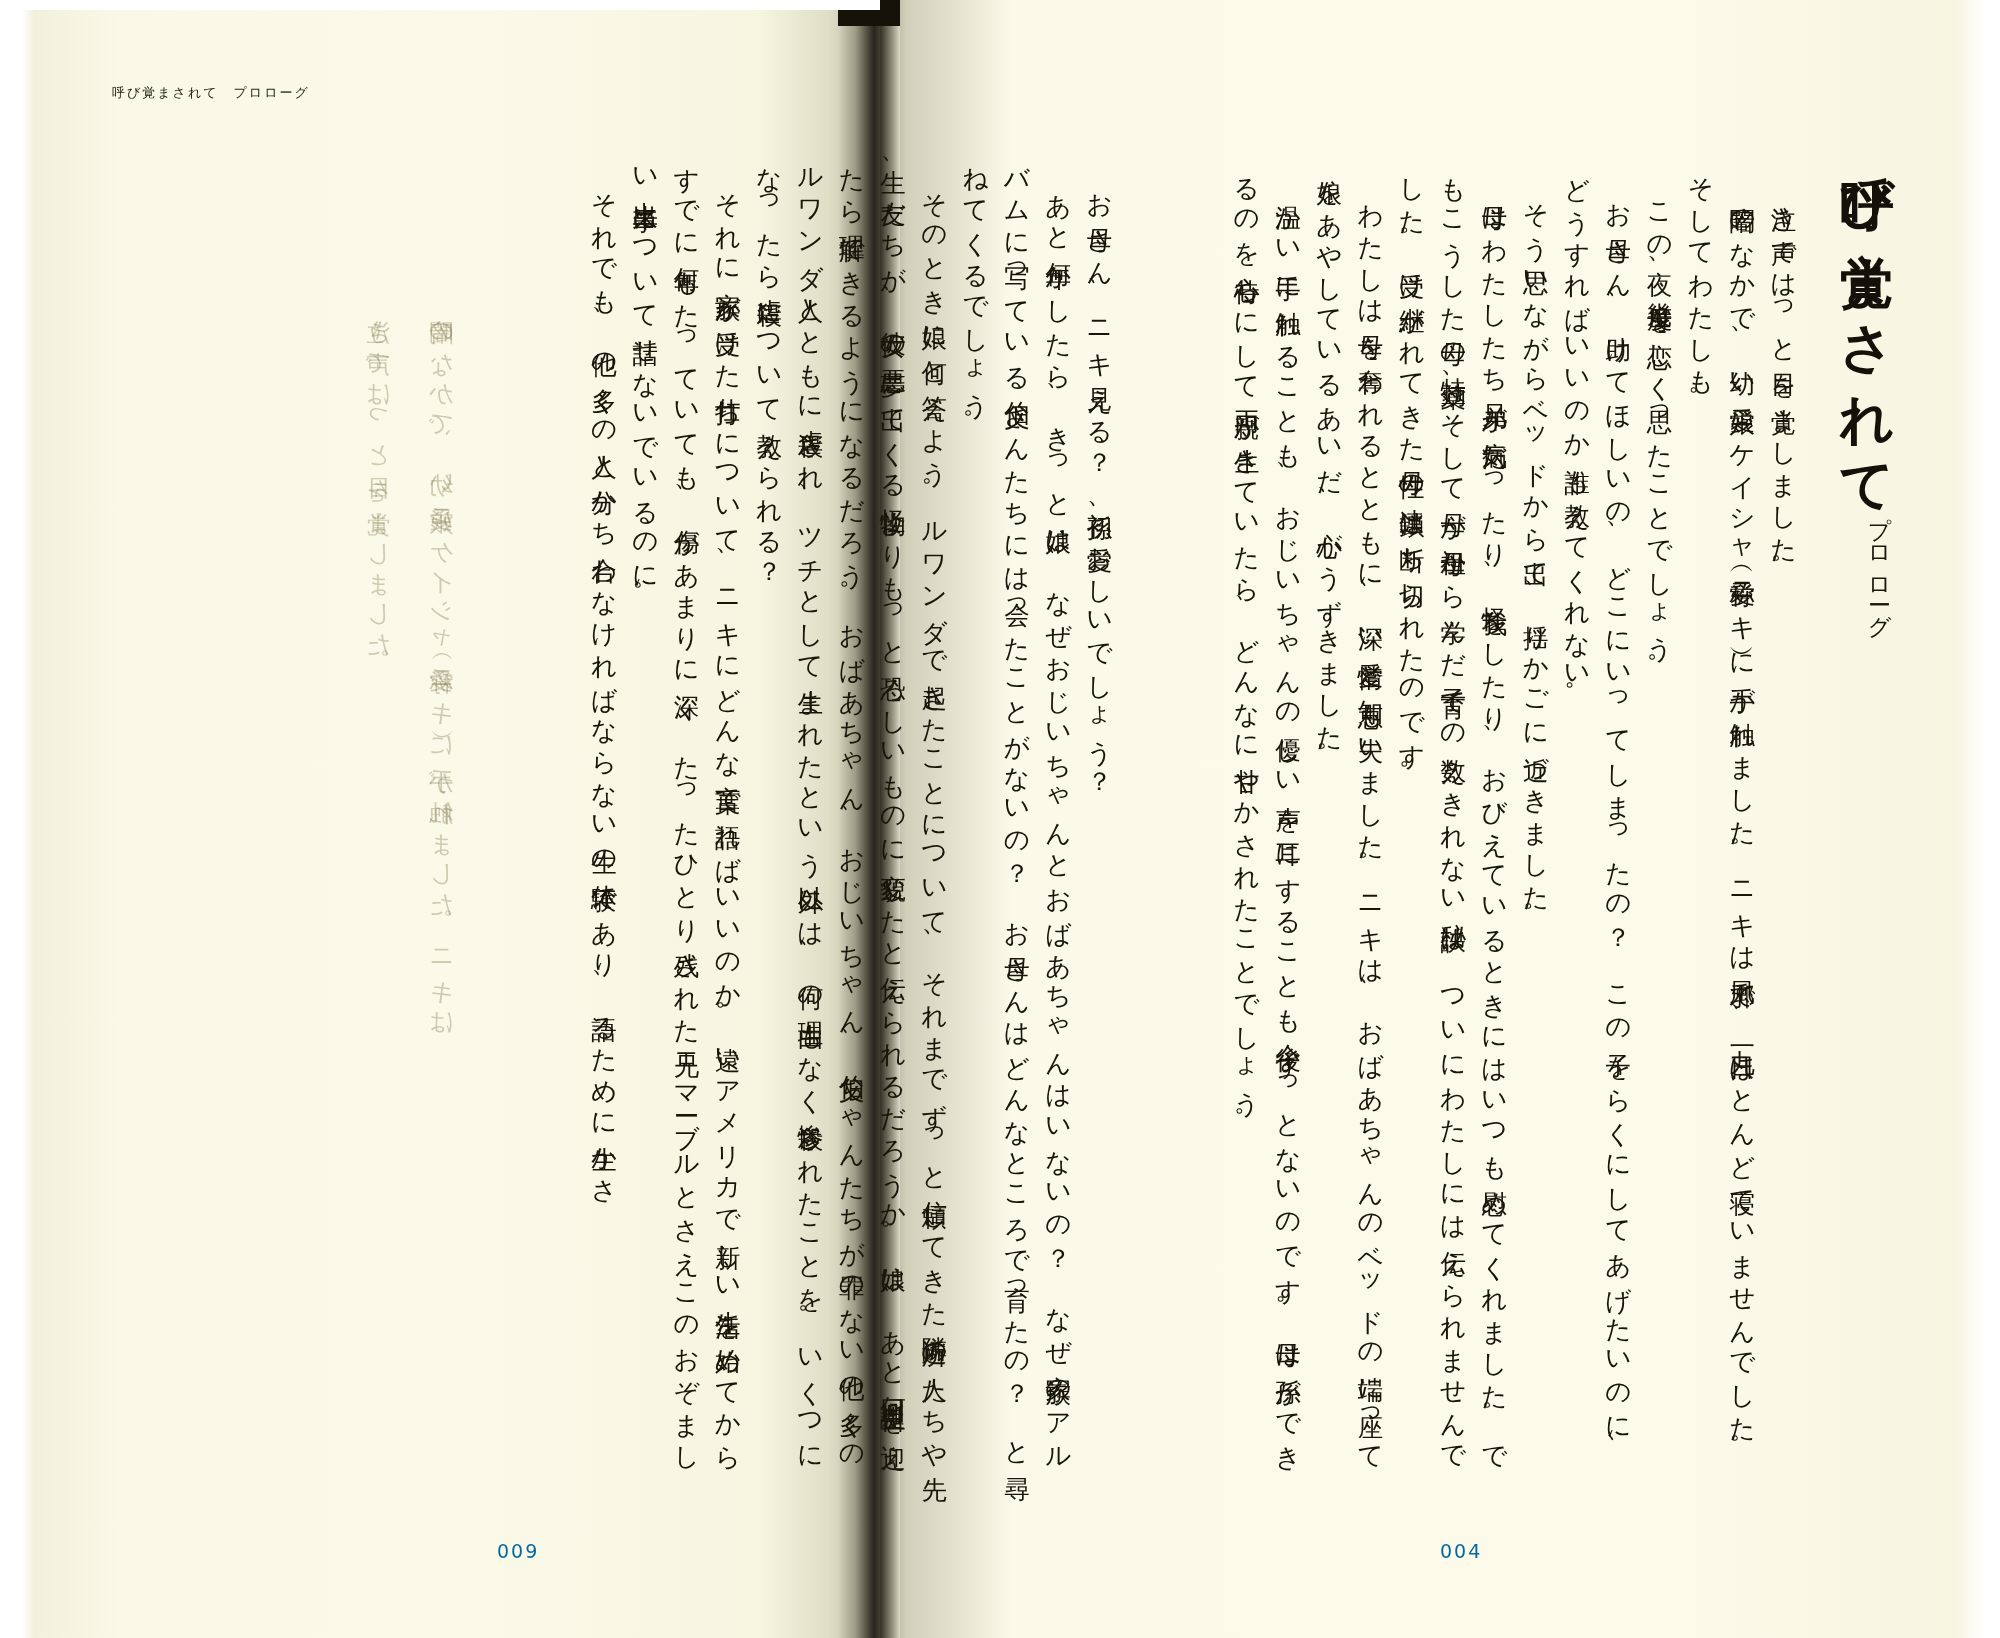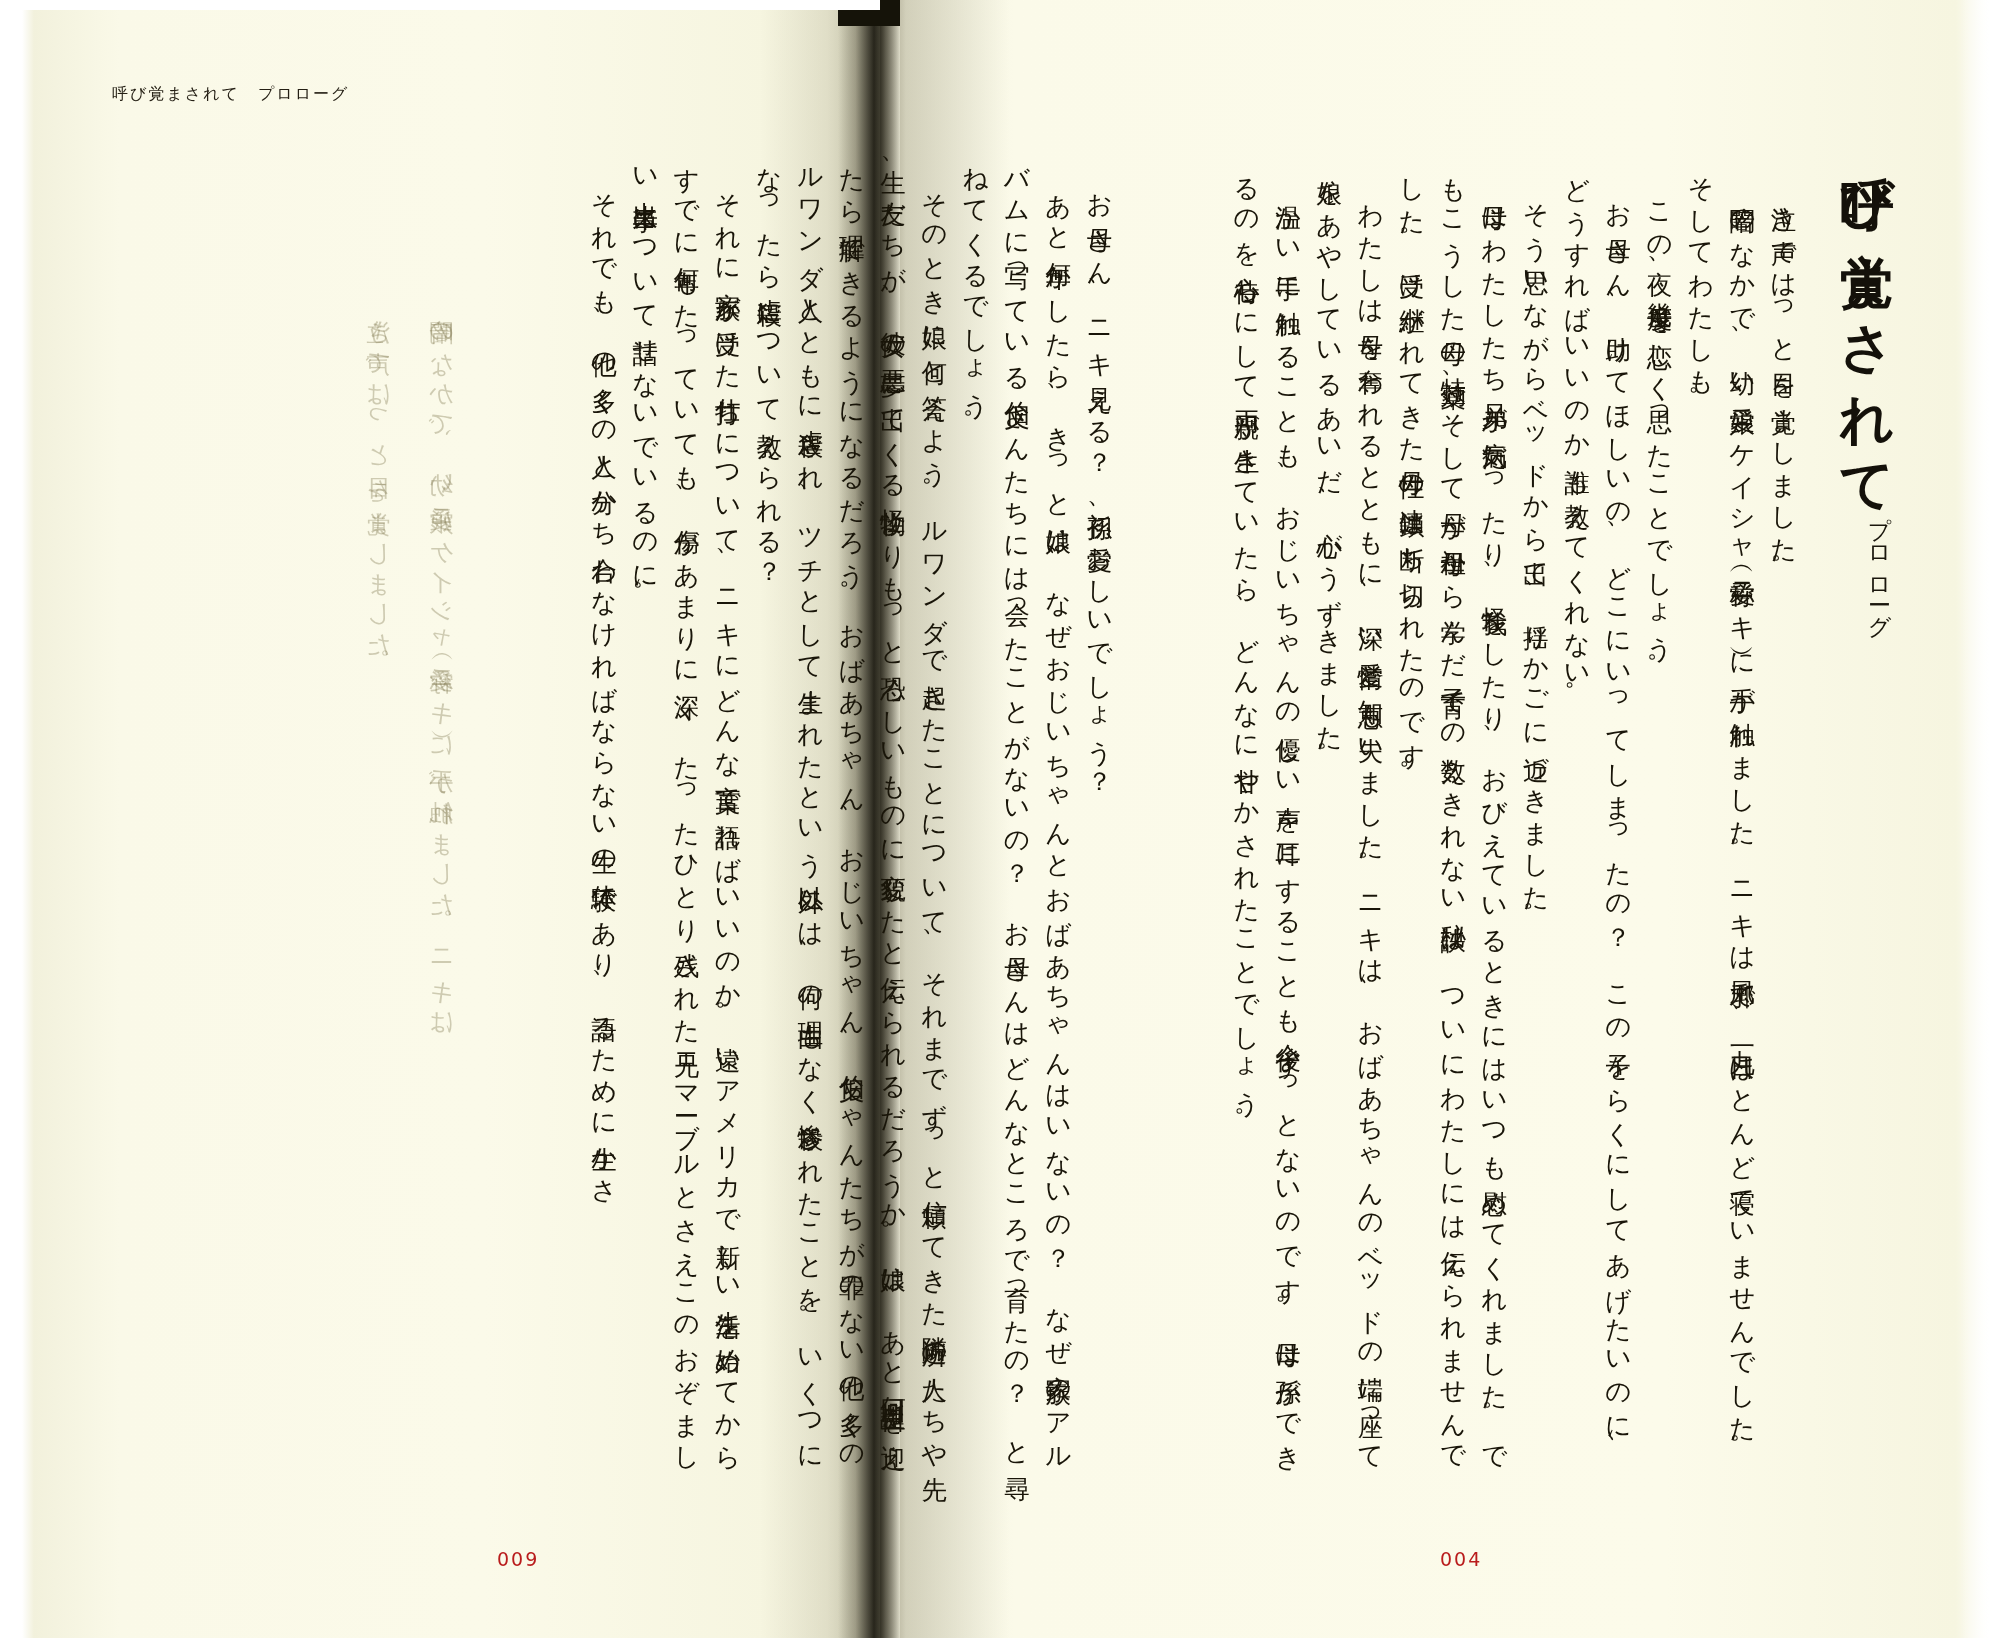--- a/index.html
+++ b/index.html
@@ -79,34 +79,34 @@
     position: absolute;
     top: 0; left: 0; width: 880px; height: 10px;
     background: #ffffff;
   }
 
   
   .running-head {
     position: absolute;
     top: 84px;
     left: 112px;
-    font-size: 16px;
+    font-size: 13px;
     letter-spacing: 2px;
     color: #241f14;
     white-space: nowrap;
     font-family: "DejaVu Serif", "Liberation Serif", serif;
   }
 
   
   .folio {
     position: absolute;
-    bottom: 68px;
+    bottom: 76px;
     font-size: 19px;
     letter-spacing: 2px;
-    color: #b91c1c;
+    color: #0369a1;
     font-family: "DejaVu Sans", "Liberation Sans", sans-serif;
   }
   .folio.left  { left: 497px; }
   .folio.right { left: 1440px; }
 
   
   .vtext {
     position: absolute;
     writing-mode: vertical-rl;
     -webkit-writing-mode: vertical-rl;

